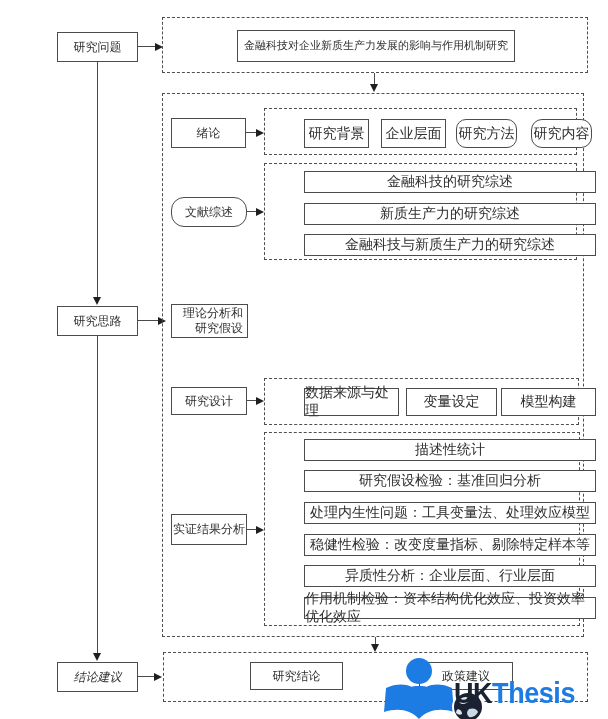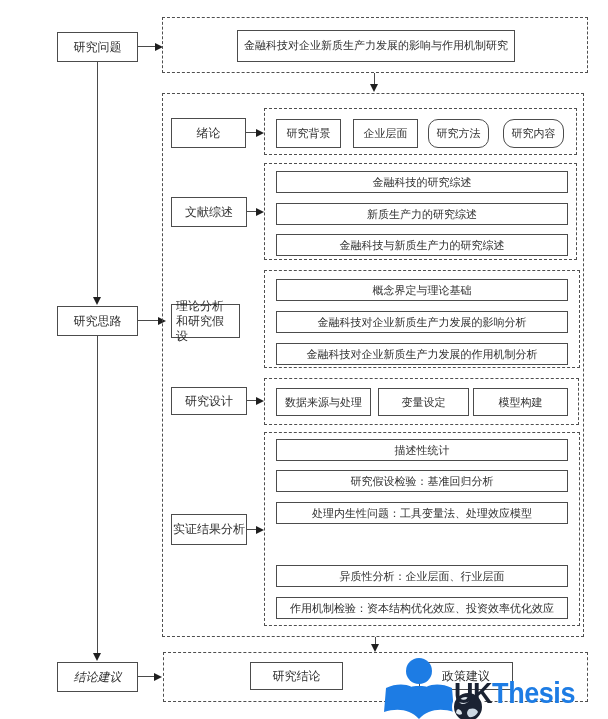--- a/index.html
+++ b/index.html
@@ -1,22 +1,22 @@
 <!DOCTYPE html>
 <html><head>
 <meta charset="utf-8">
 <style>
   html,body{margin:0;padding:0;background:#fff;}
   #page{position:relative;width:608px;height:719px;background:#fff;overflow:hidden;
         font-family:"Liberation Sans","DejaVu Sans",sans-serif;color:#2f2f2f;}
   .box{position:absolute;box-sizing:border-box;border:1.4px solid #4c4c4c;background:#fff;
-       display:flex;align-items:center;justify-content:center;text-align:left;
+       display:flex;align-items:center;justify-content:center;text-align:right;
        font-size:12px;line-height:1.25;}
   .row{position:absolute;box-sizing:border-box;border:1.2px solid #4c4c4c;background:#fff;
-       display:flex;align-items:center;justify-content:center;text-align:left;font-size:11px;}
+       display:flex;align-items:center;justify-content:center;text-align:left;font-size:14px;margin-left:28px;}
   .dash{position:absolute;box-sizing:border-box;border:1.3px dashed #4f4f4f;background:transparent;}
   .hline{position:absolute;height:1.4px;background:#4a4a4a;}
   .vline{position:absolute;width:1.4px;background:#4a4a4a;}
   .arr-right{position:absolute;width:0;height:0;border-top:4.5px solid transparent;
              border-bottom:4.5px solid transparent;border-left:8px solid #1f1f1f;}
   .arr-down{position:absolute;width:0;height:0;border-left:4.5px solid transparent;
             border-right:4.5px solid transparent;border-top:8px solid #1f1f1f;}
   .title-box{font-size:11px;}
   
   #logo{position:absolute;left:373px;top:651px;width:235px;height:68px;z-index:5;}
@@ -58,52 +58,48 @@
   <div class="box" style="left:171px;top:118px;width:75px;height:30px;">绪论</div>
   <div class="hline" style="left:246px;top:132px;width:10px;"></div>
   <div class="arr-right" style="left:255.5px;top:128.5px;"></div>
   <div class="dash" style="left:264px;top:108px;width:313px;height:47px;">
     <div class="row" style="left:11px;top:10px;width:65px;height:29px;">研究背景</div>
     <div class="row" style="left:88px;top:10px;width:65px;height:29px;">企业层面</div>
     <div class="row" style="left:163px;top:10px;width:61px;height:29px;border-radius:10px;">研究方法</div>
     <div class="row" style="left:238px;top:10px;width:61px;height:29px;border-radius:11px;">研究内容</div>
   </div>
 
-  <div class="box" style="left:171px;top:197px;width:76px;height:30px;">文献综述</div>
+  <div class="box" style="left:171px;top:197px;width:76px;height:30px;border-radius:13px;">文献综述</div>
   <div class="hline" style="left:247px;top:211px;width:9px;"></div>
   <div class="arr-right" style="left:255.5px;top:207.5px;"></div>
   <div class="dash" style="left:264px;top:163px;width:313px;height:97px;">
     <div class="row" style="left:11px;top:39px;width:292px;height:22px;">新质生产力的研究综述</div>
     <div class="row" style="left:11px;top:7px;width:292px;height:22px;">金融科技的研究综述</div>
     <div class="row" style="left:11px;top:70px;width:292px;height:22px;">金融科技与新质生产力的研究综述</div>
   </div>
 
-  <div class="box" style="left:171px;top:304px;width:69px;height:34px;padding:1px 4px;">理论分析和研究假设</div>
-  <div class="dash" style="left:264px;top:270px;width:316px;height:98px;">
-    <div class="row" style="left:11px;top:8px;width:292px;height:22px;">概念界定与理论基础</div>
-    <div class="row" style="left:11px;top:40px;width:292px;height:22px;">金融科技对企业新质生产力发展的影响分析</div>
-    <div class="row" style="left:11px;top:72px;width:292px;height:22px;">金融科技对企业新质生产力发展的作用机制分析</div>
-  </div>
+  <div class="box" style="left:171px;top:304px;width:77px;height:34px;padding:1px 4px;">理论分析和研究假设</div>
 
   <div class="box" style="left:171px;top:387px;width:76px;height:28px;">研究设计</div>
   <div class="hline" style="left:247px;top:400px;width:9px;"></div>
   <div class="arr-right" style="left:255.5px;top:396.5px;"></div>
   <div class="dash" style="left:264px;top:378px;width:315px;height:47px;">
     <div class="row" style="left:11px;top:9px;width:95px;height:28px;">数据来源与处理</div>
     <div class="row" style="left:113px;top:9px;width:91px;height:28px;">变量设定</div>
     <div class="row" style="left:208px;top:9px;width:95px;height:28px;">模型构建</div>
   </div>
 
   <div class="box" style="left:171px;top:514px;width:76px;height:31px;">实证结果分析</div>
   <div class="hline" style="left:247px;top:529px;width:9px;"></div>
   <div class="arr-right" style="left:255.5px;top:525.5px;"></div>
   <div class="dash" style="left:264px;top:432px;width:316px;height:194px;">
     <div class="row" style="left:11px;top:6px;width:292px;height:22px;">描述性统计</div>
     <div class="row" style="left:11px;top:37px;width:292px;height:22px;">研究假设检验：基准回归分析</div>
     <div class="row" style="left:11px;top:69px;width:292px;height:22px;">处理内生性问题：工具变量法、处理效应模型</div>
+    <div class="row" style="left:11px;top:101px;width:292px;height:22px;">稳健性检验：改变度量指标、剔除特定样本等</div>
     <div class="row" style="left:11px;top:132px;width:292px;height:22px;">异质性分析：企业层面、行业层面</div>
     <div class="row" style="left:11px;top:164px;width:292px;height:22px;">作用机制检验：资本结构优化效应、投资效率优化效应</div>
   </div>
 
   <div class="vline" style="left:375px;top:637px;height:8px;"></div>
   <div class="arr-down" style="left:370.5px;top:644px;"></div>
 
   <div class="dash" style="left:163px;top:652px;width:425px;height:50px;"></div>
   <div class="box" style="left:250px;top:662px;width:93px;height:28px;">研究结论</div>
   <div class="box" style="left:419px;top:662px;width:94px;height:28px;">政策建议</div>

